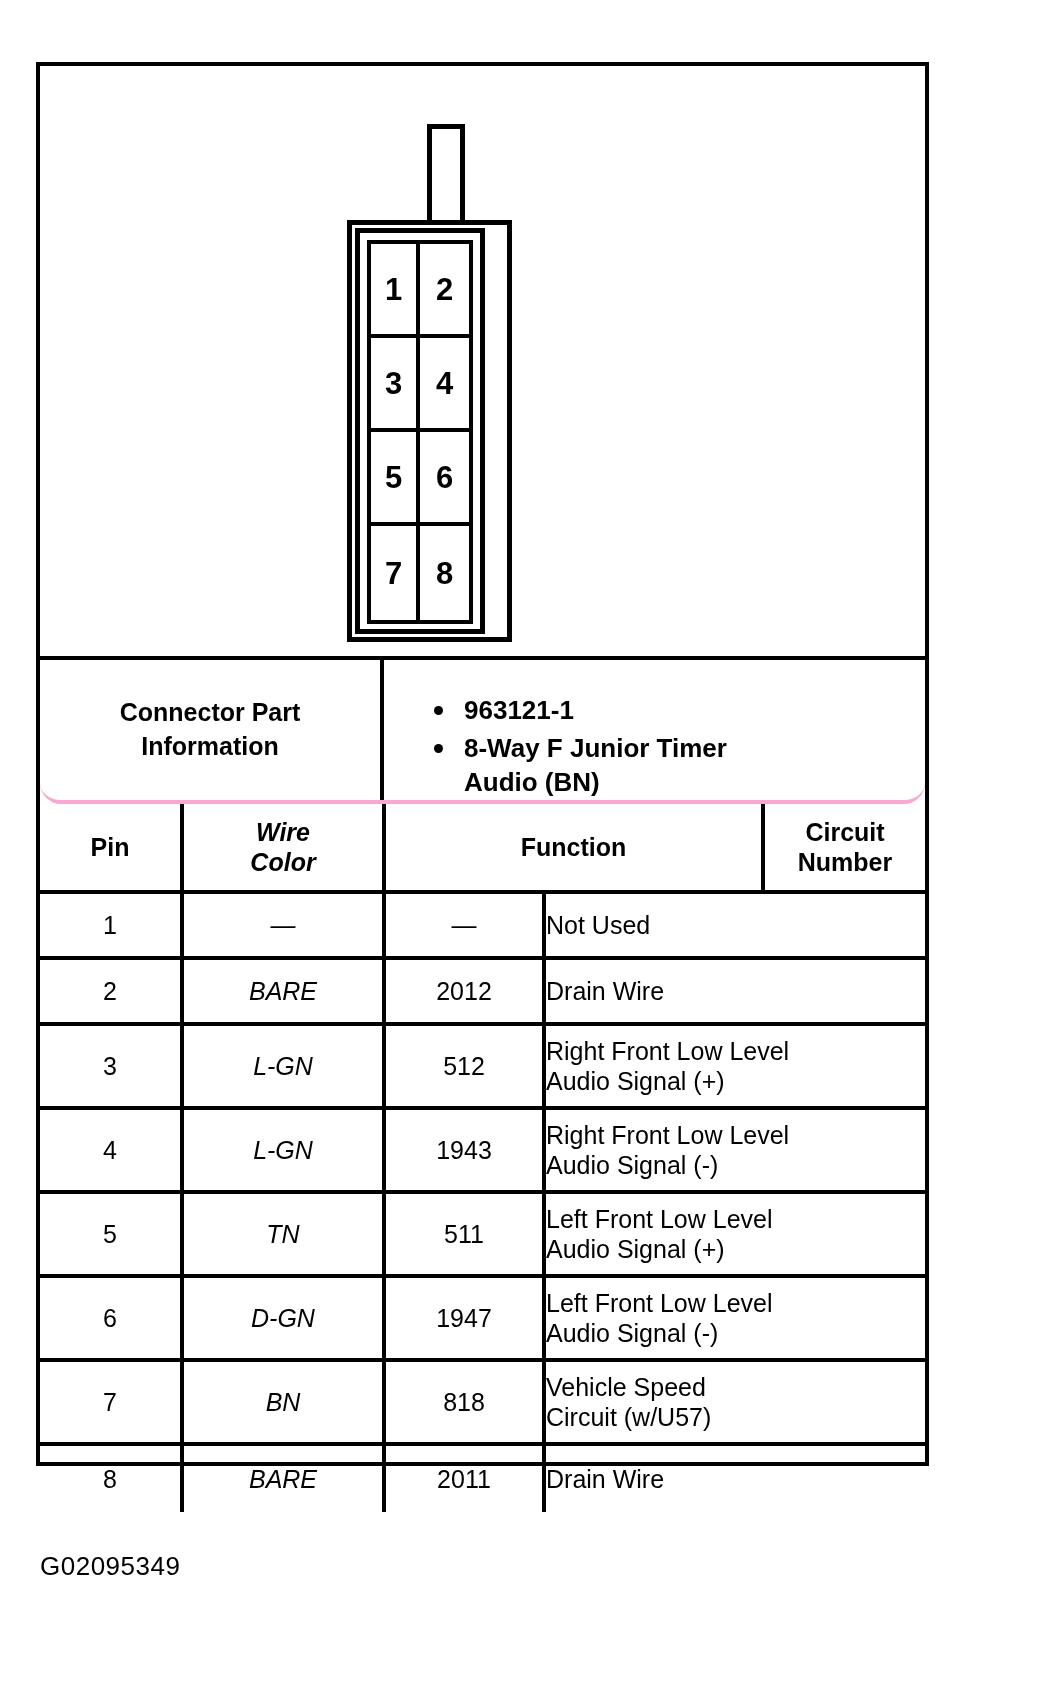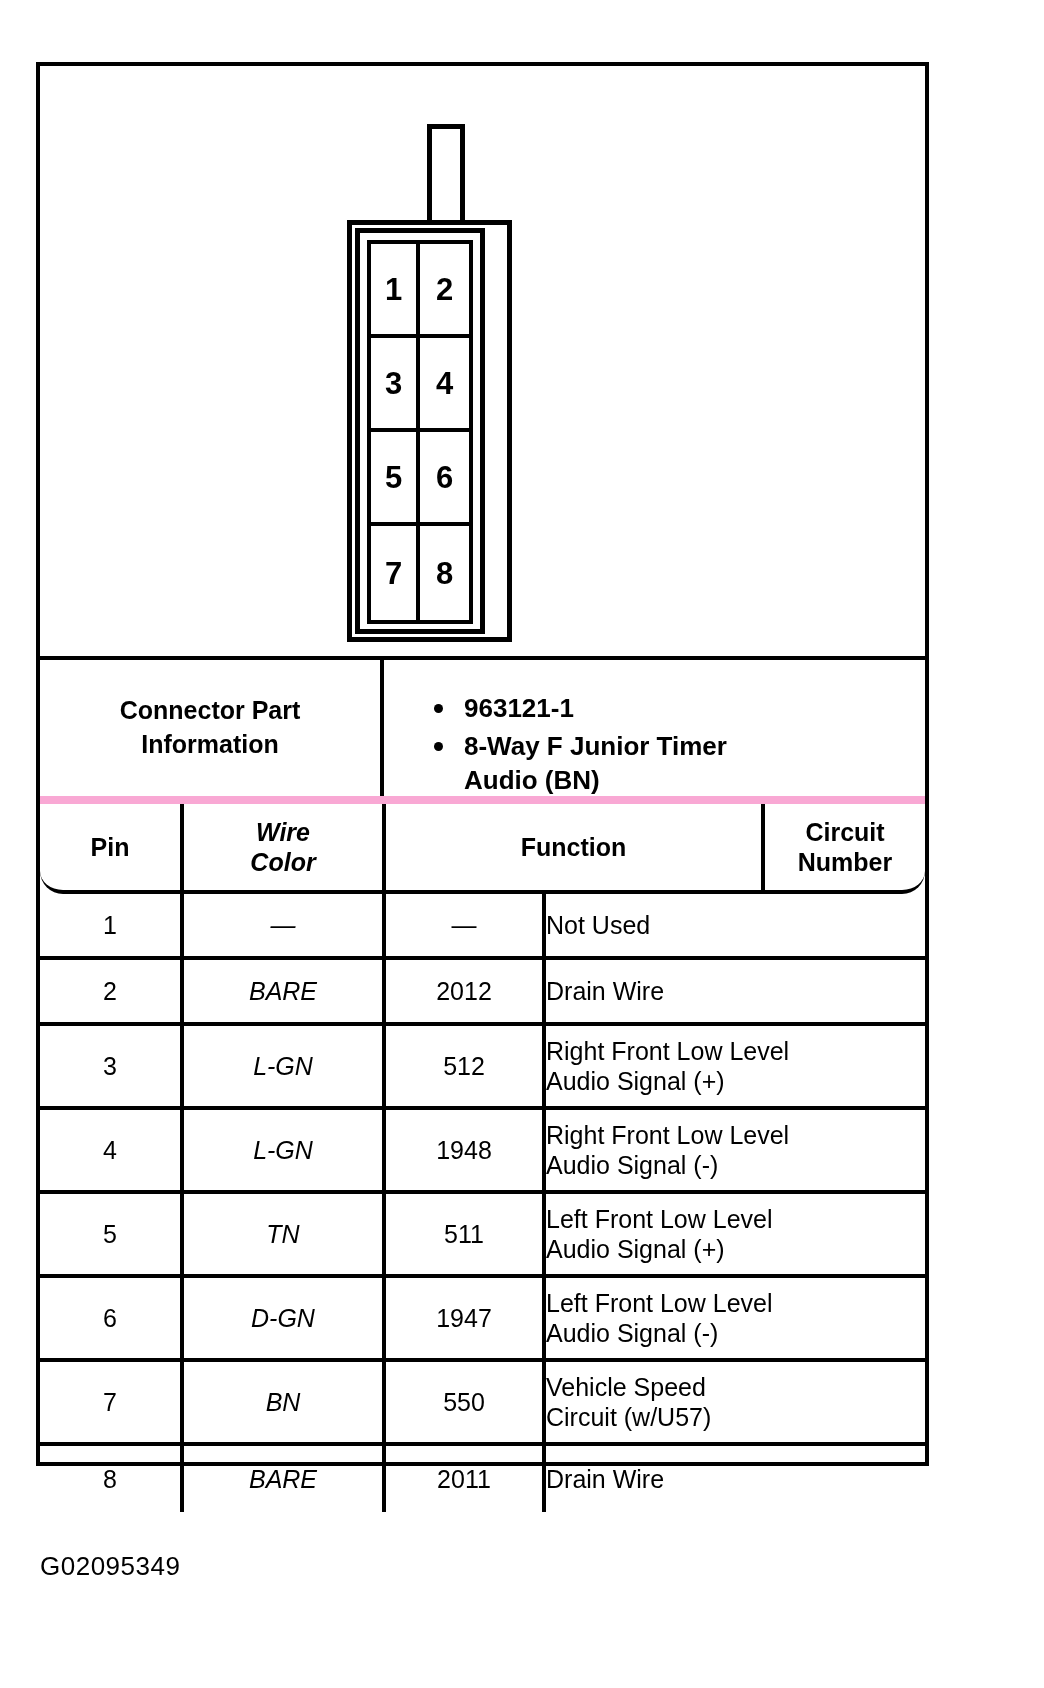--- a/index.html
+++ b/index.html
@@ -116,22 +116,23 @@
   }
   .pin-cell:nth-child(2n) { border-right: none; }
   .pin-cell:nth-child(7),
   .pin-cell:nth-child(8) { border-bottom: none; }
 
   
   .info-row {
     display: flex;
     flex: 0 0 144px;
     height: 144px;
-    border-bottom: 8px solid #f9a8d4;
-    box-sizing: border-box;
+    border-bottom: 4px solid #f9a8d4;
+    box-sizing: border-box;
+    border-radius: 21px;
   }
   .info-label {
     flex: 0 0 344px;
     border-right: 4px solid #000;
     box-sizing: border-box;
     display: flex;
     align-items: center;
     justify-content: center;
     text-align: center;
     font-size: 25px;
@@ -200,21 +201,21 @@
     flex: 1 1 auto;
     justify-content: flex-start;
     text-align: left;
     padding-left: 0;
   }
 
   .header-row .tcell {
     font-weight: bold;
     font-size: 25px;
   }
-  .header-row { height: 90px; border-radius: 23px; }
+  .header-row { height: 90px; }
   .header-row .c-function { justify-content: center; text-align: center; padding-left: 6px; }
 
   .row-1line { height: 66px; }
   .row-2line { height: 84px; }
 
   .fn-two-line { line-height: 1.2; }
 
   
   .figure-code {
     position: absolute;
@@ -314,21 +315,21 @@
           <div class="fn-two-line">
             <div>Right Front Low Level</div>
             <div>Audio Signal (+)</div>
           </div>
         </div>
       </div>
 
       <div class="trow row-2line">
         <div class="tcell c-pin">4</div>
         <div class="tcell c-color">L-GN</div>
-        <div class="tcell c-circuit">1948</div>
+        <div class="tcell c-circuit">1943</div>
         <div class="tcell c-function">
           <div class="fn-two-line">
             <div>Right Front Low Level</div>
             <div>Audio Signal (-)</div>
           </div>
         </div>
       </div>
 
       <div class="trow row-2line">
         <div class="tcell c-pin">5</div>
@@ -350,21 +351,21 @@
           <div class="fn-two-line">
             <div>Left Front Low Level</div>
             <div>Audio Signal (-)</div>
           </div>
         </div>
       </div>
 
       <div class="trow row-2line">
         <div class="tcell c-pin">7</div>
         <div class="tcell c-color">BN</div>
-        <div class="tcell c-circuit">550</div>
+        <div class="tcell c-circuit">818</div>
         <div class="tcell c-function">
           <div class="fn-two-line">
             <div>Vehicle Speed</div>
             <div>Circuit (w/U57)</div>
           </div>
         </div>
       </div>
 
       <div class="trow row-1line">
         <div class="tcell c-pin">8</div>

